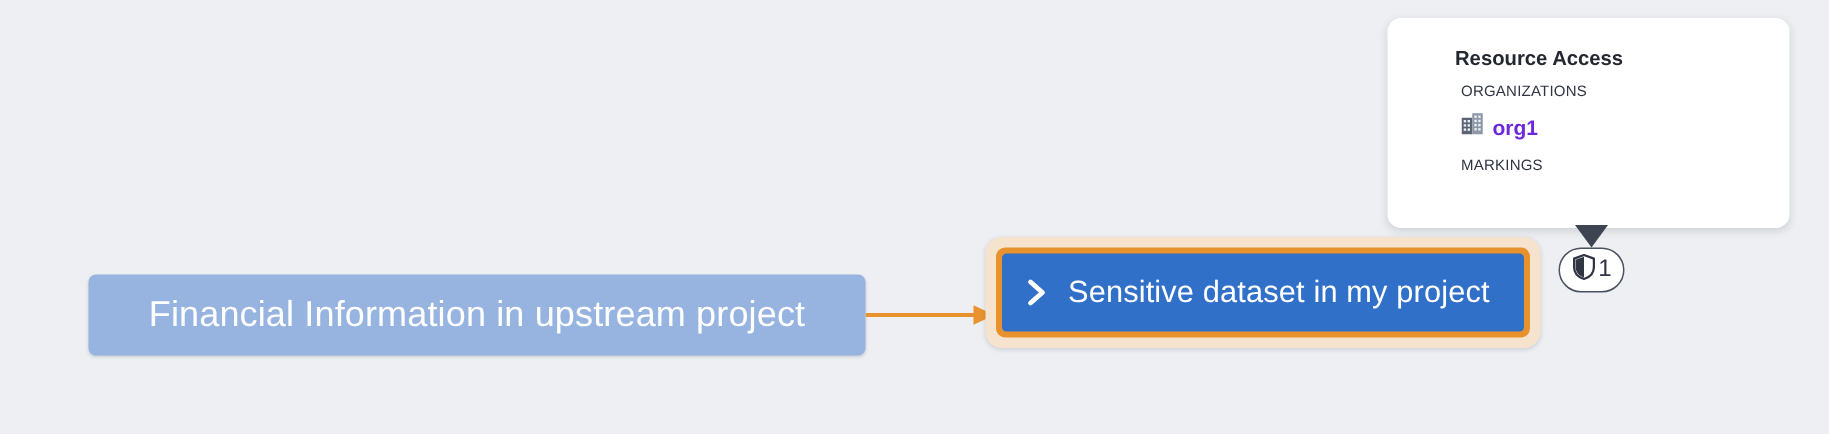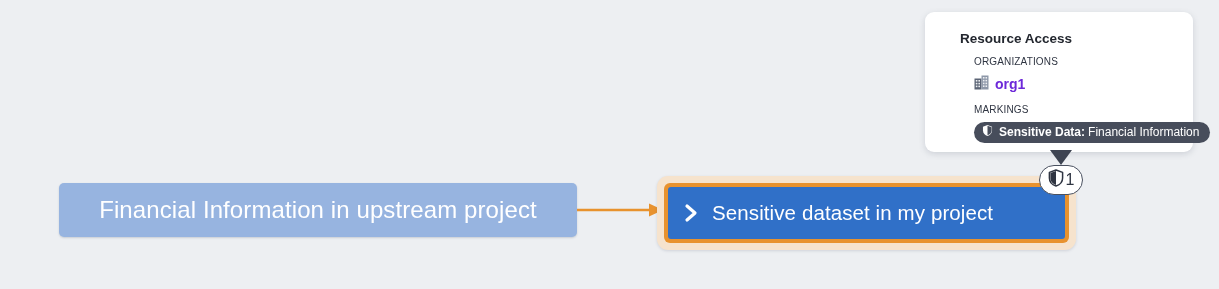--- a/index.html
+++ b/index.html
@@ -50,22 +50,22 @@
     left: 577px;
     top: 200px;
     width: 86px;
     height: 20px;
   }
 
   
   #selected-node {
     position: absolute;
     left: 657px;
-    top: 176px;
-    width: 419px;
+    top: 158px;
+    width: 370px;
     height: 74px;
     background: #f6e3cd;
     border-radius: 11px;
     box-sizing: border-box;
     padding: 7px;
     box-shadow: 0 1px 3px rgba(70,85,110,0.18);
   }
   #selected-node-border {
     width: 100%;
     height: 100%;
@@ -136,21 +136,21 @@
     box-sizing: border-box;
     padding: 20px 18px 0 18px;
     box-shadow: 0 2px 6px rgba(80,90,110,0.20);
     z-index: 5;
   }
   #resource-access-card .card-title {
     font-size: 13.5px;
     font-weight: bold;
     color: #23272f;
     line-height: 1;
-    margin: 0 0 11px 17px;
+    margin: 0 0 11px 27px;
   }
   #resource-access-card .section-label {
     font-size: 10px;
     color: #2f3542;
     letter-spacing: 0.15px;
     line-height: 1;
     margin: 0 0 8px 31px;
   }
   #resource-access-card .org-row {
     display: flex;
@@ -267,28 +267,18 @@
         <rect x="11.5" y="7.6" width="1.6" height="1.6" fill="#edeff2"></rect>
         <rect x="8.9" y="10.4" width="1.6" height="1.6" fill="#edeff2"></rect>
         <rect x="11.5" y="10.4" width="1.6" height="1.6" fill="#edeff2"></rect>
       </svg>
     </span>
     <span class="org-name">org1</span>
   </div>
 
   <div class="section-label markings-label">MARKINGS</div>
 
-  <div id="marking-chip">
-    <span>
-      <svg width="11" height="13" viewBox="0 0 16 18" aria-hidden="true">
-        <path d="M8 1 L14.6 3.4 L14.6 9 C14.6 13.2 11.6 15.9 8 17 C4.4 15.9 1.4 13.2 1.4 9 L1.4 3.4 Z" fill="#ffffff"></path>
-        <path d="M8 2.1 L14 4.4 L14 9 C14 12.6 11.3 15 8 16 Z" fill="#474d5b"></path>
-      </svg>
-    </span>
-    <span class="chip-key">Sensitive Data:</span>
-    <span class="chip-value">Financial Information</span>
-  </div>
 
 </div>
 
 <svg id="card-pointer" viewBox="0 0 22 16">
   <polygon points="0,0 22,0 11,15" fill="#3e4452"></polygon>
 </svg>
 
 </body></html>

